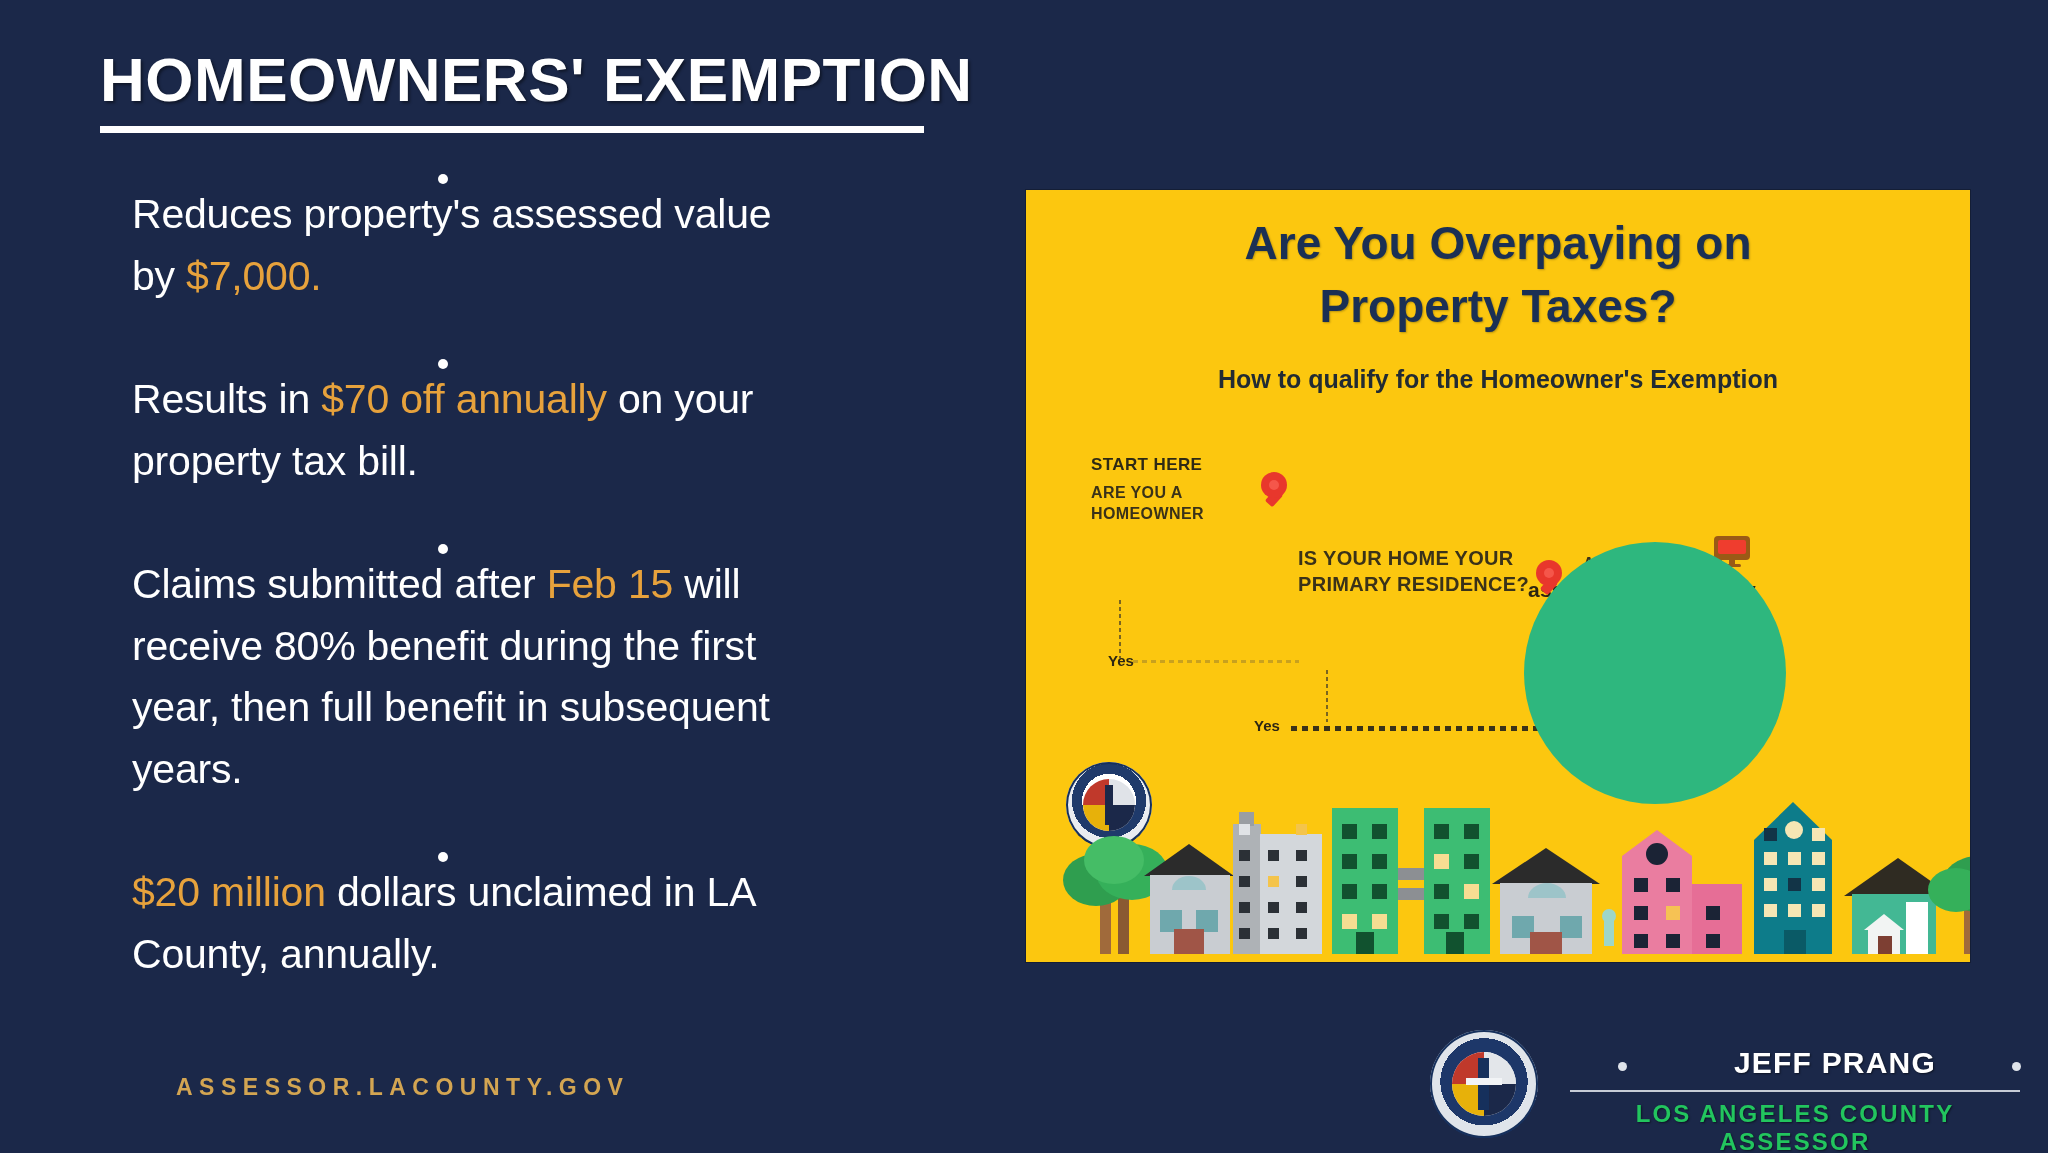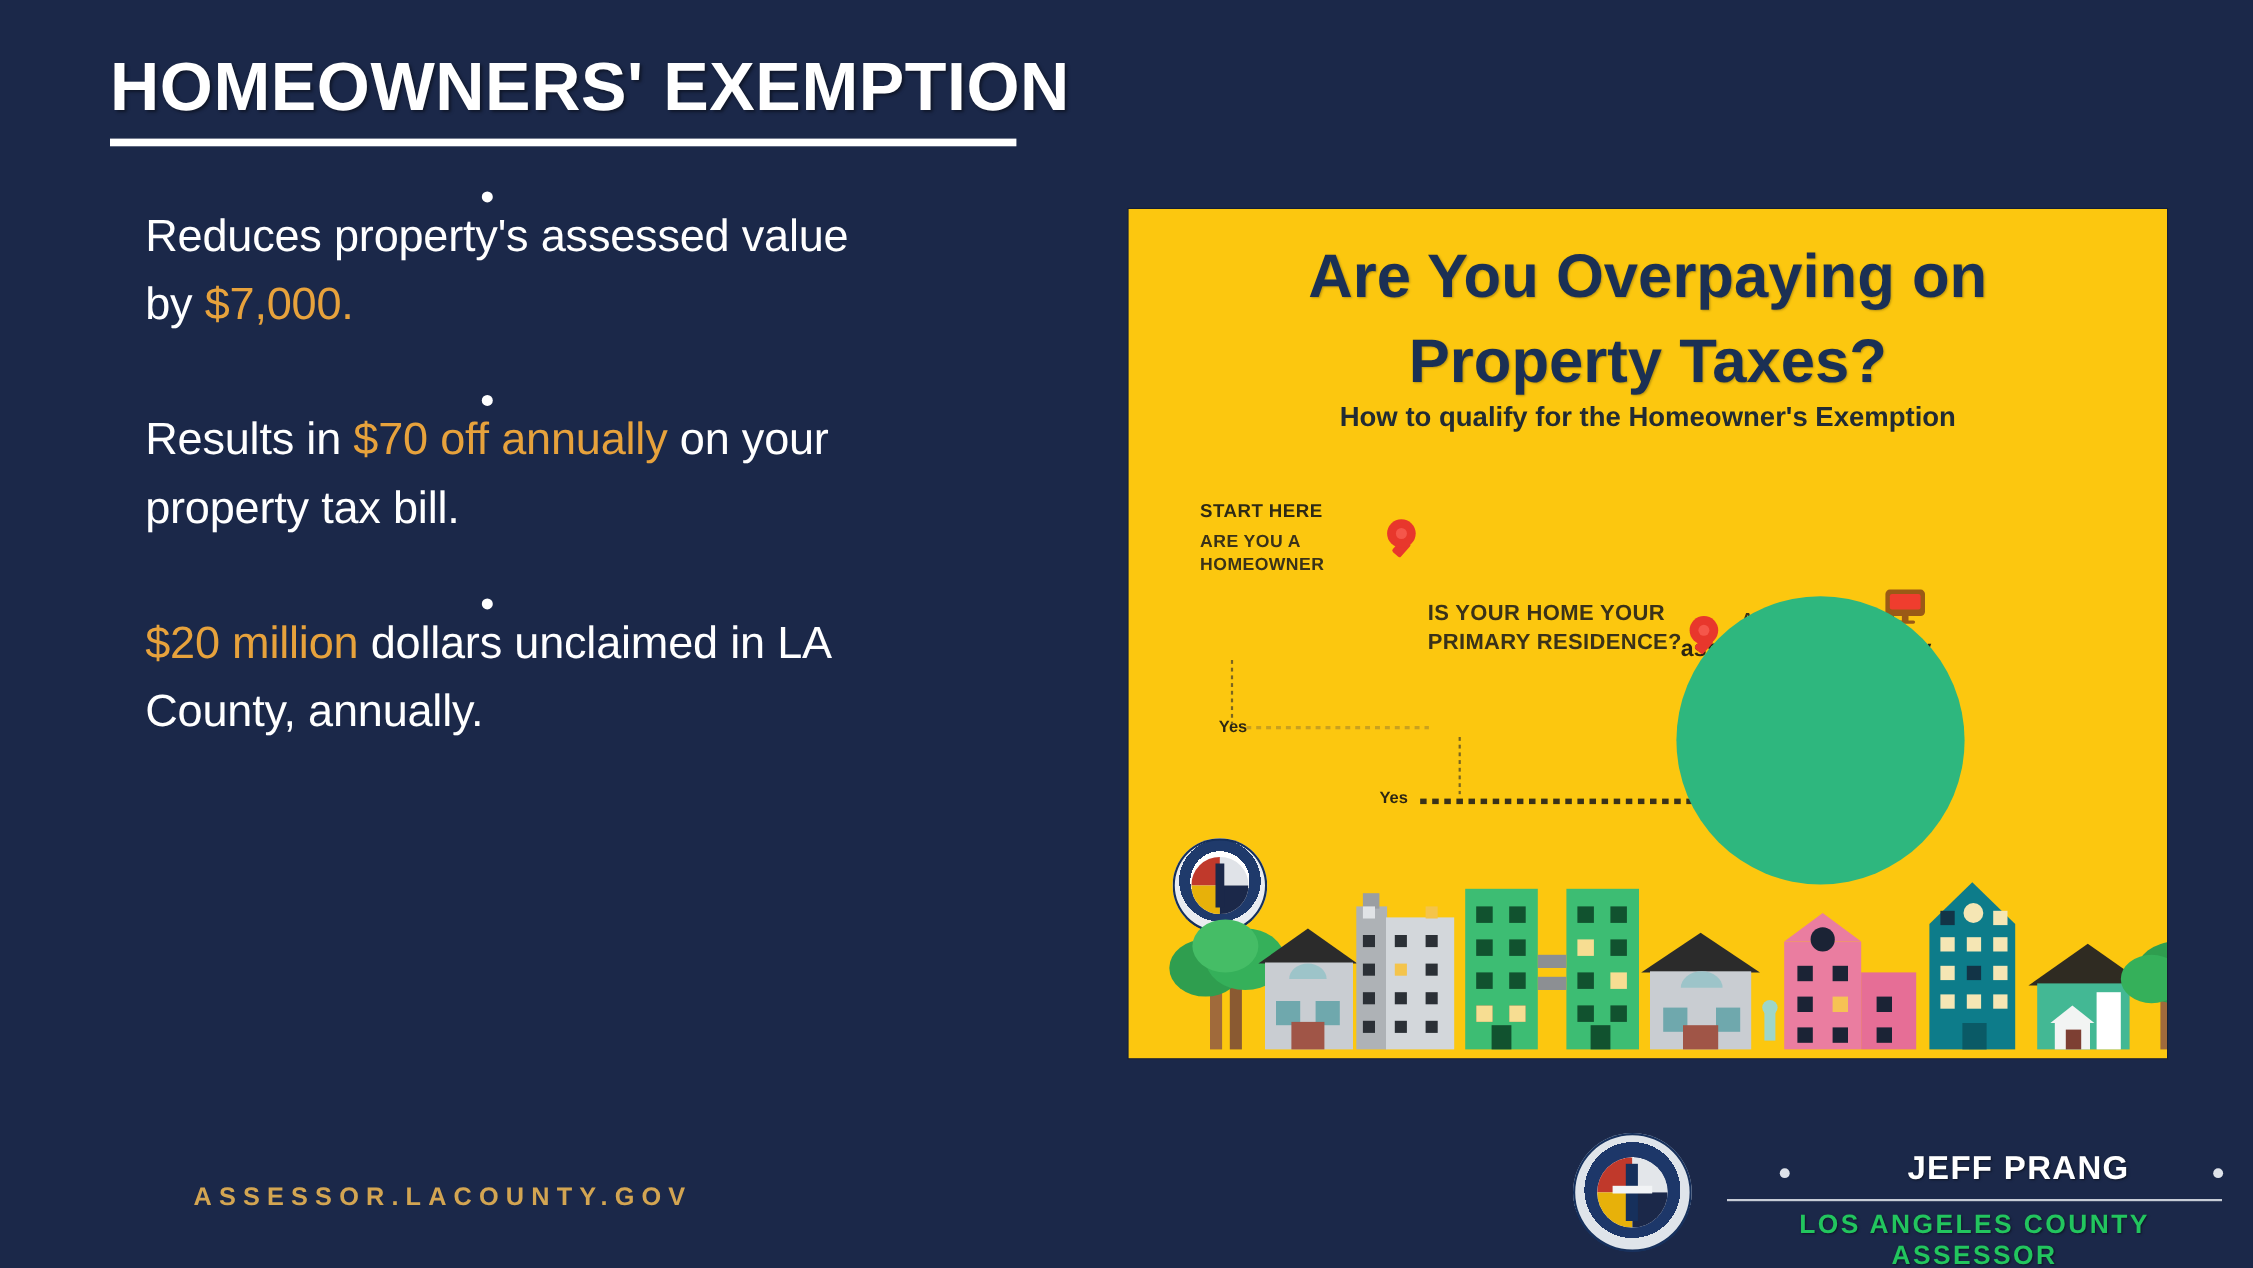--- a/index.html
+++ b/index.html
@@ -49,21 +49,21 @@
 
   
   .panel{
     position:absolute;left:1026px;top:190px;width:944px;height:772px;
     background:#fcc70f;overflow:hidden;
     box-shadow:0 0 0 1px rgba(0,0,0,.25);
   }
   .panel-title{
     position:absolute;left:0;right:0;top:22px;
     text-align:center;color:#1b3054;
-    font-size:56px;font-weight:bold;line-height:1.38;
+    font-size:46px;font-weight:bold;line-height:1.38;
     text-shadow:1px 1px 2px rgba(0,0,0,.25);
   }
   .panel-sub{
     position:absolute;left:0;right:0;top:175px;
     text-align:center;color:#222b33;
     font-size:25px;font-weight:bold;
   }
 
   
   .flow{position:absolute;color:#3b3018;font-weight:bold;}
@@ -171,20 +171,26 @@
       </span>
     </div>
 
     <div class="bullet">
       <span class="bullet-dot"></span>
       <span class="bullet-text">
         <span>Results in </span><span class="hl">$70 off annually</span><span> on your property tax bill.</span>
       </span>
     </div>
 
+    <div class="bullet">
+      <span class="bullet-dot"></span>
+      <span class="bullet-text">
+        <span>Claims submitted after </span><span class="hl">Feb 15</span><span> will receive 80% benefit during the first year, then full benefit in subsequent years.</span>
+      </span>
+    </div>
 
     <div class="bullet">
       <span class="bullet-dot"></span>
       <span class="bullet-text">
         <span class="hl">$20 million</span><span> dollars unclaimed in LA County, annually.</span>
       </span>
     </div>
 
   </div>
 

